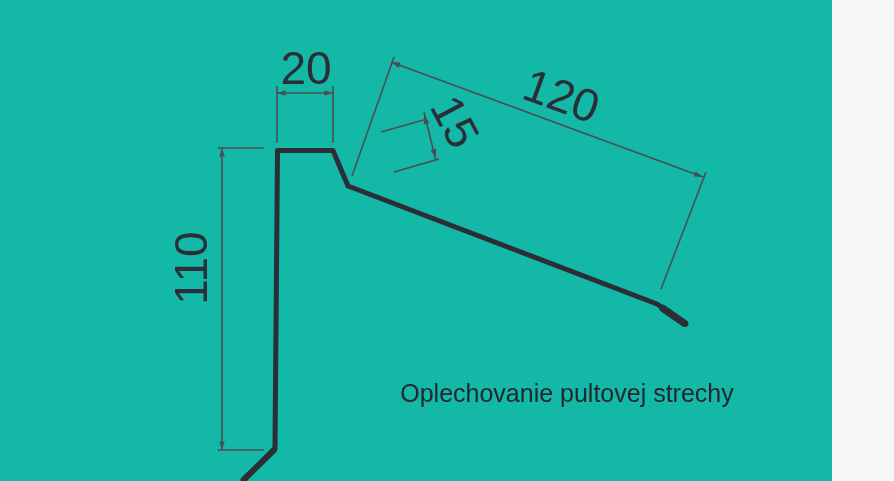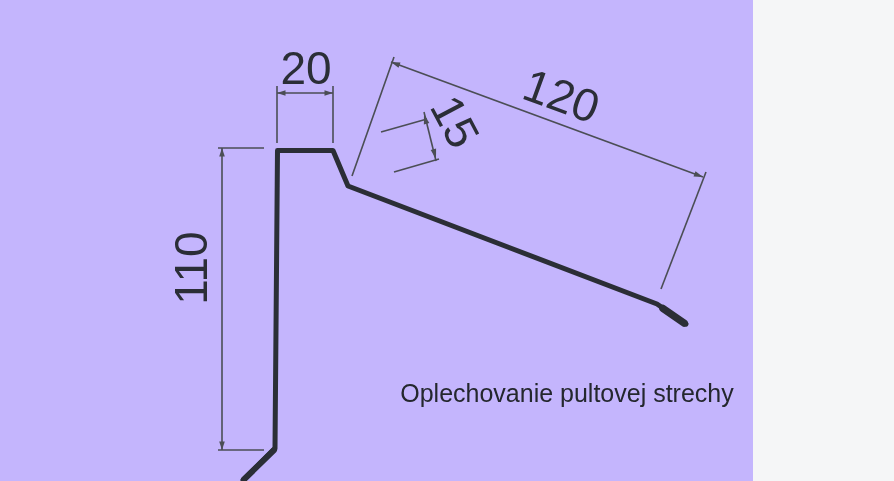--- a/index.html
+++ b/index.html
@@ -3,23 +3,23 @@
 <meta charset="utf-8">
 <style>
   html, body {
     margin: 0;
     padding: 0;
     background: #f5f6f7;
     font-family: "Liberation Sans", sans-serif;
   }
   .stage {
     position: relative;
-    width: 753px;
+    width: 832px;
     height: 481px;
-    background: #c4b5fd;
+    background: #14b8a6;
     overflow: hidden;
   }
   .stage svg {
     position: absolute;
     top: 0;
     left: 0;
     display: block;
   }
   text.dim-num {
     font-family: "Liberation Sans", sans-serif;

